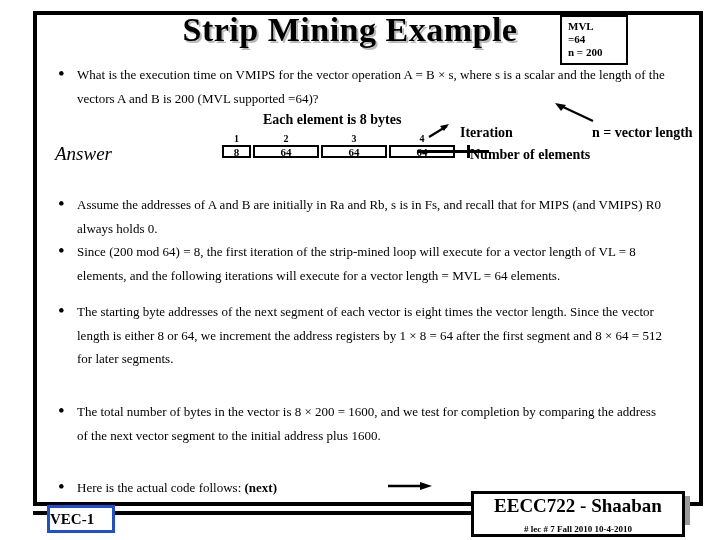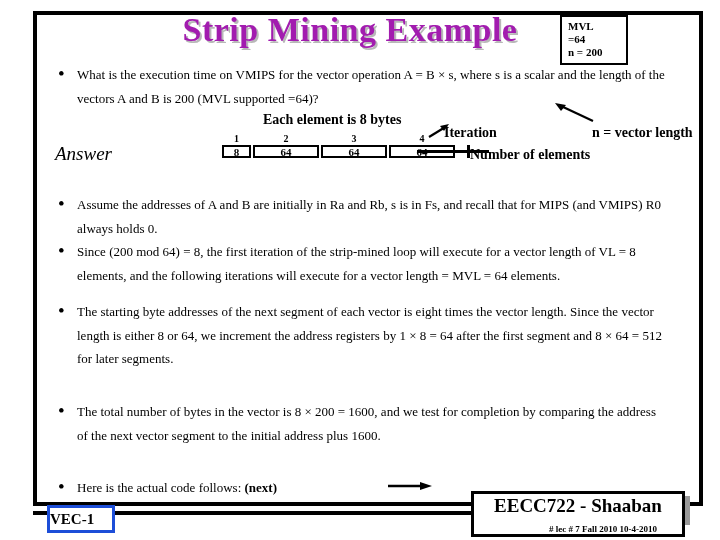--- a/index.html
+++ b/index.html
@@ -33,21 +33,21 @@
     position: absolute;
     left: 140px;
     top: 10px;
     width: 420px;
     text-align: center;
     font-family: "Liberation Serif", "DejaVu Serif", serif;
     font-weight: bold;
     font-size: 34px;
     line-height: 40px;
     letter-spacing: 0.5px;
-    color: #a21caf;
+    color: #000000;
     text-shadow: 2px 2px 0 #b8b8b8;
     white-space: nowrap;
   }
 
   
   #mvl-box {
     position: absolute;
     left: 560px;
     top: 15px;
     width: 68px;
@@ -110,21 +110,21 @@
     line-height: 13px;
     white-space: nowrap;
   }
   #each-element-note {
     position: absolute;
     left: 263px;
     top: 113px;
   }
   #iteration-note {
     position: absolute;
-    left: 444px;
+    left: 460px;
     top: 126px;
   }
   #vector-length-note {
     position: absolute;
     left: 592px;
     top: 110px;
     margin-top: 16px;
   }
   #num-elements-note {
     position: absolute;
@@ -238,21 +238,21 @@
     background: #fff;
     box-sizing: border-box;
     font-weight: bold;
     font-size: 19px;
     line-height: 23px;
     text-align: center;
     font-family: "Liberation Serif", "DejaVu Serif", serif;
   }
   #eecc-sub {
     position: absolute;
-    left: 496px;
+    left: 471px;
     top: 524px;
     width: 214px;
     text-align: center;
     font-family: "Liberation Serif", "DejaVu Serif", serif;
     font-weight: bold;
     font-size: 9px;
     line-height: 11px;
     white-space: nowrap;
   }
   .b { font-weight: bold; }

